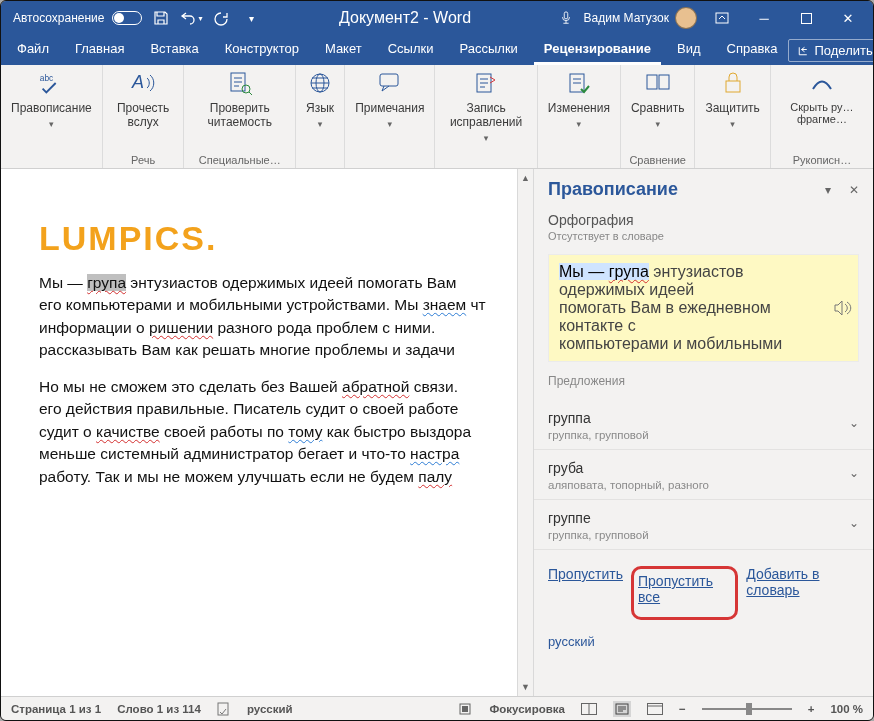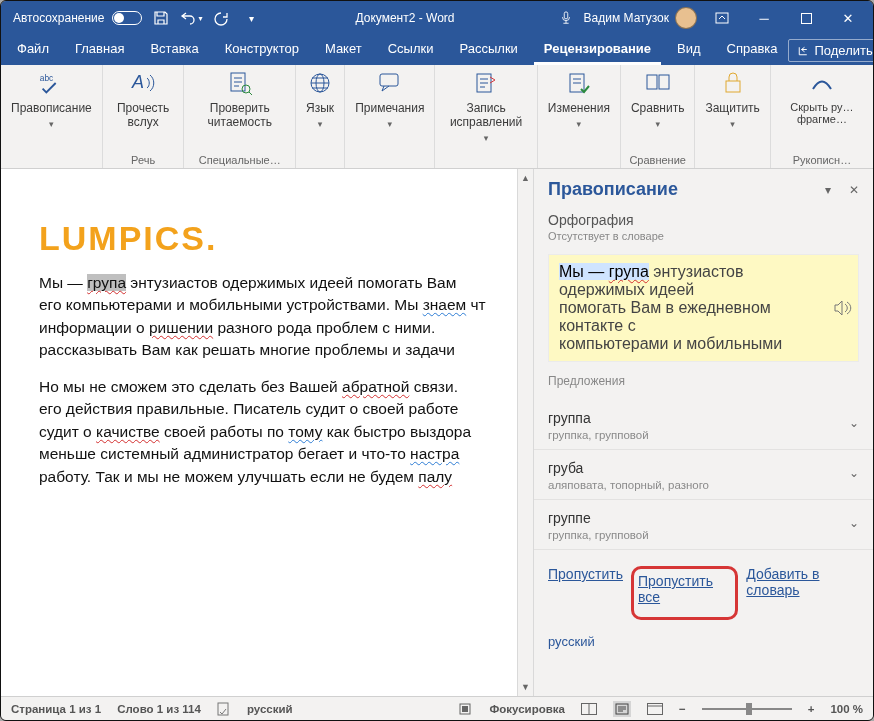--- a/index.html
+++ b/index.html
@@ -2,21 +2,21 @@
 <html><head>
 <meta charset="utf-8">
 <style>
 * { box-sizing: border-box; margin: 0; padding: 0; }
 body { font-family: "Segoe UI", Arial, sans-serif; font-size: 12px; background: #aaa; width: 874px; height: 721px; overflow: hidden; position: relative; border: 1px solid #111; border-radius: 6px; }
 .titlebar { background: #2b579a; height: 34px; display: flex; align-items: center; color: #fff; padding: 0 4px; }
 .qat { display: flex; align-items: center; gap: 8px; margin-left: 8px; }
 .toggle { width: 30px; height: 14px; border: 1px solid #fff; border-radius: 8px; position: relative; }
 .toggle::after { content: ""; width: 10px; height: 10px; border-radius: 50%; background: #fff; position: absolute; top: 1px; left: 1px; }
 .icon-btn { width: 22px; height: 22px; display: flex; align-items: center; justify-content: center; color: #fff; fill: #fff; }
-.title-text { flex: 1; text-align: center; font-size: 12px; color:#fff; }
+.title-text { flex: 1; text-align: center; font-size: 16px; color:#fff; }
 .user-sec { display: flex; align-items: center; gap: 6px; margin-right: 4px; font-size: 12px; }
 .avatar { width: 22px; height: 22px; border-radius: 50%; background: #e8c090; border:1px solid rgba(0,0,0,.4);}
 .winctrl { display: flex; }
 .winctrl div { width: 42px; height: 34px; display: flex; align-items: center; justify-content: center; color:#fff; font-size:13px;}
 .mic-btn { width:36px; display:flex; align-items:center; justify-content:center;}
 
 .menubar { background: #2b579a; height: 30px; display: flex; align-items: flex-end; color: #fff; font-size: 13px; padding: 0 0 0 6px; justify-content: space-between; }
 .tabs { display: flex; gap: 6px; }
 .tab { padding: 6px 10px 6px; cursor: pointer; }
 .tab.active { border-bottom: 3px solid #fff; font-weight: 600; }

